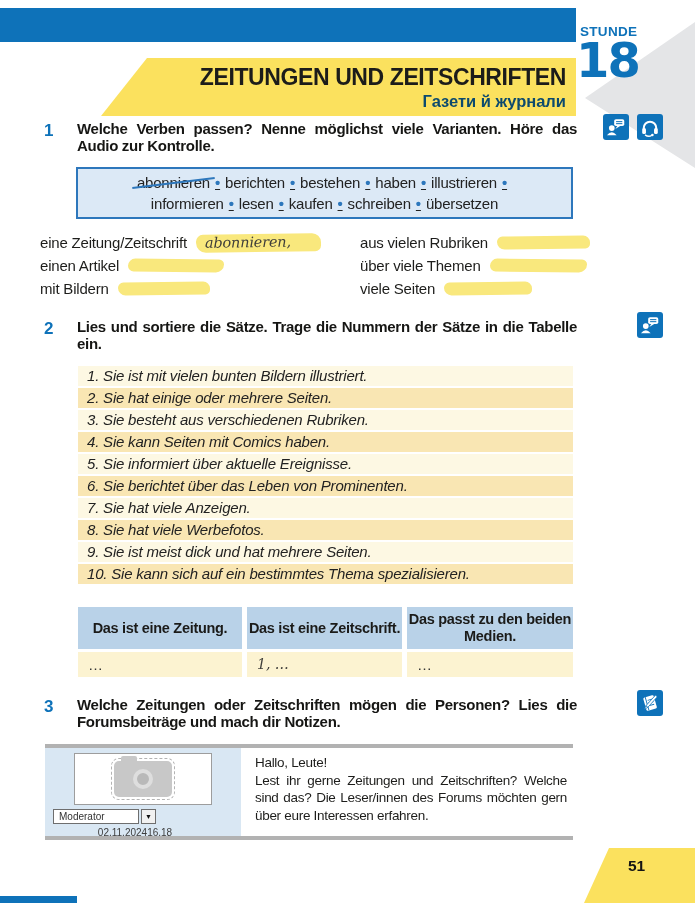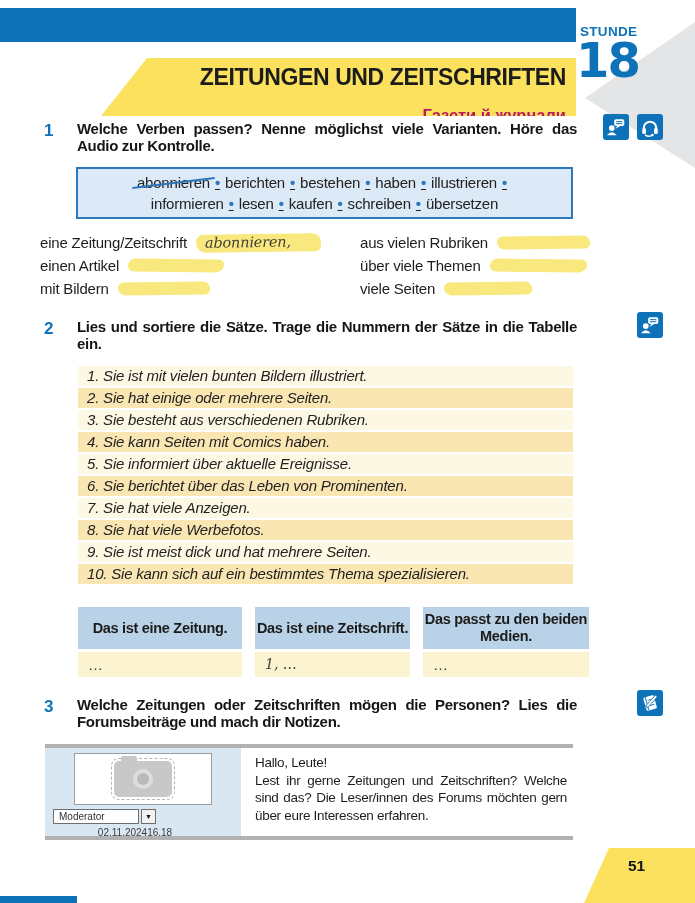--- a/index.html
+++ b/index.html
@@ -10,21 +10,21 @@
   }
 
   
   .top-band { position:absolute; left:0; top:8px; width:576px; height:34px; background:#0e72b9; }
   .banner {
     position:absolute; left:101px; top:58px; width:475px; height:58px;
     background:#fbe15e; clip-path:polygon(46px 0, 100% 0, 100% 100%, 0 100%);
     text-align:right; padding:6px 10px 0 0;
   }
   .banner .title { font-size:23px; font-weight:bold; letter-spacing:-0.4px; color:#1c1c1a; }
-  .banner .subtitle { font-size:16.5px; font-weight:bold; color:#be185d; margin-top:15px; }
+  .banner .subtitle { font-size:16.5px; font-weight:bold; color:#0c4a6e; margin-top:1px; }
   .gray-arrow {
     position:absolute; left:585px; top:22px; width:110px; height:146px;
     background:#e4e5e7; clip-path:polygon(100% 0, 0 52%, 100% 100%); z-index:0;
   }
   .stunde-label { position:absolute; left:580px; top:24px; color:#0e72b9; font-weight:bold; font-size:13.5px; letter-spacing:0.3px; z-index:2; }
   .stunde-num { position:absolute; left:576px; top:36px; color:#0e72b9; font-weight:bold; font-family:"DejaVu Sans",sans-serif; font-size:48px; line-height:1; letter-spacing:-2px; z-index:2; }
 
   
   .ex-num { position:absolute; color:#0e72b9; font-weight:bold; font-size:17px; }
   .ex-task { position:absolute; width:500px; font-weight:bold; font-size:15px; line-height:17px; text-align:justify; letter-spacing:-0.3px; color:#161614; }
@@ -63,21 +63,21 @@
     font-family:"DejaVu Serif", serif; font-style:italic; font-size:14.5px; color:#3f3e3a;
   }
 
   
   .sentence-list { position:absolute; left:78px; top:366px; width:495px;font-style:italic; }
   .sentence { height:20px; line-height:20px; margin-bottom:2px; padding-left:9px; font-size:15px; letter-spacing:-0.2px; color:#222; }
   .sentence:nth-child(odd) { background:#fdf8e3; }
   .sentence:nth-child(even) { background:#f9e6b3; }
 
   
-  .sort-table { position:absolute; left:78px; top:607px; width:495px; display:grid; grid-template-columns:164px 155px 166px; gap:3px 13px; }
+  .sort-table { position:absolute; left:78px; top:607px; width:495px; display:grid; grid-template-columns:164px 155px 166px; gap:3px 5px; }
   .th {
     background:#b9d2e8; height:42px; display:flex; align-items:center; justify-content:center;
     text-align:center; font-weight:bold; font-size:14.5px; line-height:17px; letter-spacing:-0.3px; color:#1b1b19;
   }
   .td { background:#fcf3d1; height:25px; line-height:25px; padding-left:10px; font-size:15px; color:#333; }
   .td.hand { font-family:"DejaVu Serif", serif; font-style:italic; font-size:14px; color:#3f3e3a; }
 
   
   .forum {
     position:absolute; left:45px; top:744px; width:528px;

